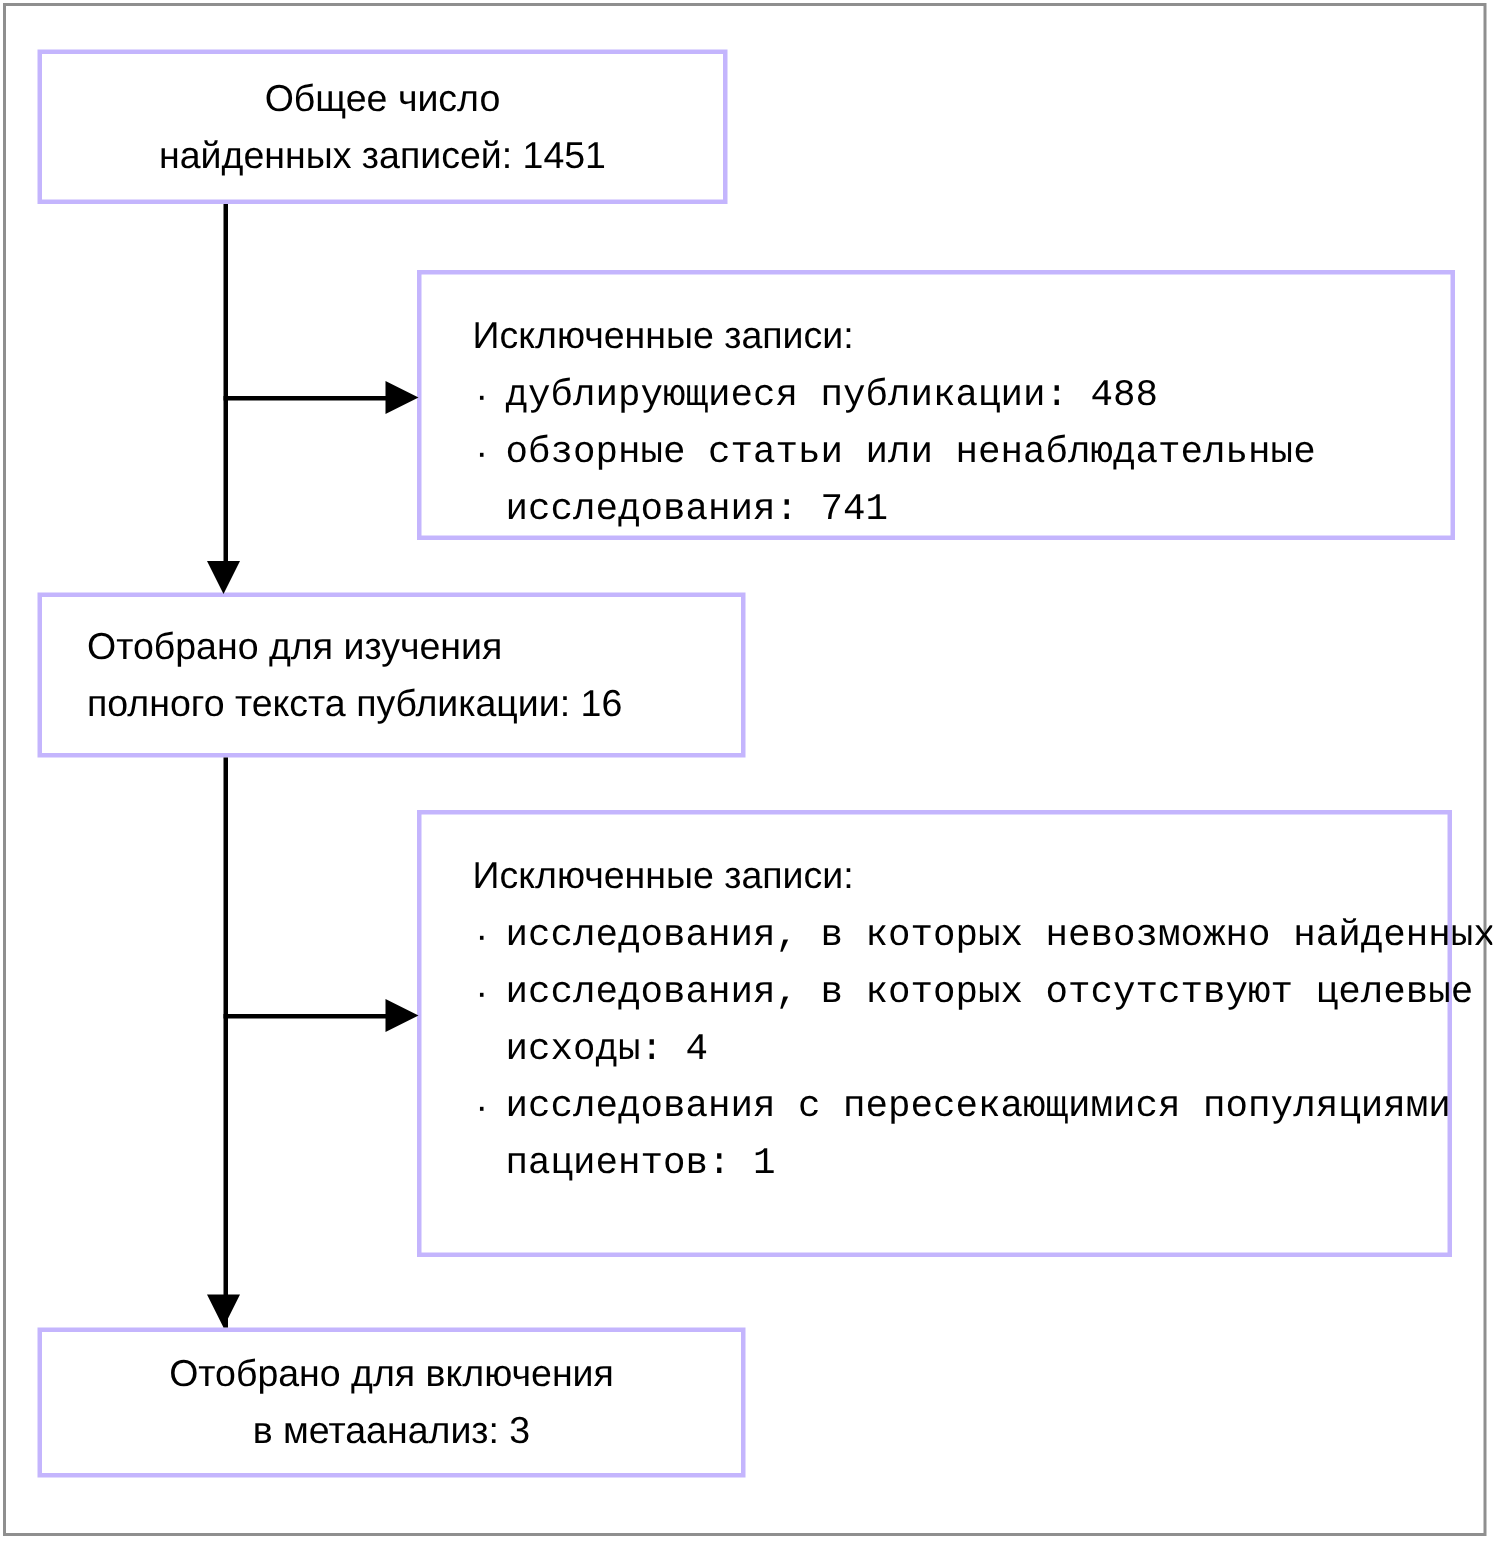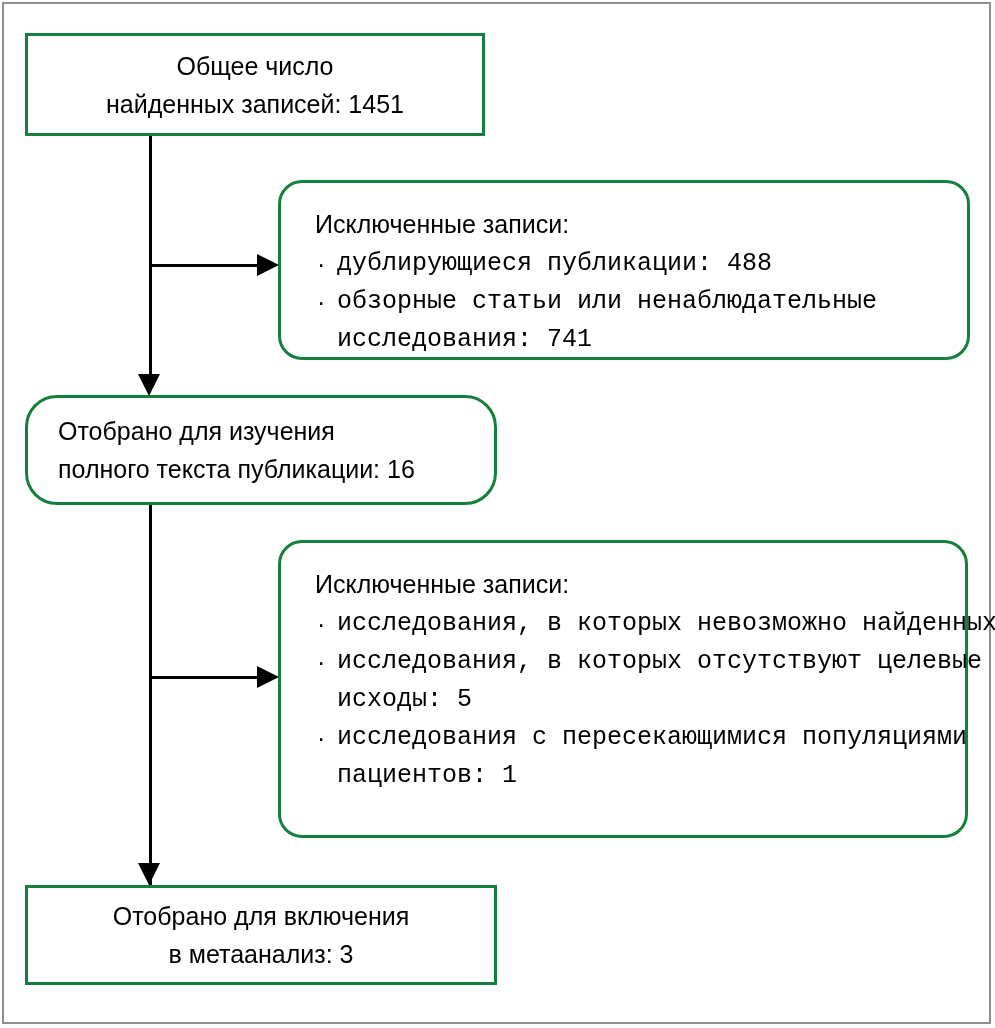--- a/index.html
+++ b/index.html
@@ -25,21 +25,21 @@
     left: 2px;
     top: 2px;
     width: 989px;
     height: 1022px;
     border: 2px solid #8f8f8f;
     box-sizing: border-box;
     pointer-events: none;
   }
   .flow-box {
     position: absolute;
-    border: 3px solid #15803d;
+    border: 3px solid #c4b5fd;
     background: #ffffff;
     box-sizing: border-box;
     color: #000000;
     font-size: 25px;
     line-height: 38px;
   }
   .flow-box .box-lines {
     padding: 0;
     margin: 0;
   }
@@ -54,21 +54,20 @@
     display: flex;
     flex-direction: column;
     align-items: flex-start;
     justify-content: center;
     text-align: left;
     padding-left: 30px;
   }
   .excl-box {
     padding: 22px 24px 12px 34px;
     display: block;
-    border-radius: 24px;
   }
   .excl-title {
     display: block;
     margin: 0 0 2px 0;
     white-space: nowrap;
   }
   .bullet-list {
     list-style: none;
     margin: 0;
     padding: 0;
@@ -137,36 +136,36 @@
         <span class="bullet-text nowrap">дублирующиеся публикации: 488</span>
       </li>
       <li class="bullet-item">
         <span class="bullet-dot">·</span>
         <span class="bullet-text nowrap">обзорные статьи или ненаблюдательные</span>
         <span class="bullet-text nowrap">исследования: 741</span>
       </li>
     </ul>
   </div>
 
-  <div class="flow-box box-left" style="left:25px; top:395px; width:472px; height:110px;border-radius:32px;">
+  <div class="flow-box box-left" style="left:25px; top:395px; width:472px; height:110px;">
     <span class="box-lines nowrap">Отобрано для изучения</span>
     <span class="box-lines nowrap">полного текста публикации: 16</span>
   </div>
 
   <div class="flow-box excl-box" style="left:278px; top:540px; width:690px; height:298px;">
     <span class="excl-title">Исключенные записи:</span>
     <ul class="bullet-list">
       <li class="bullet-item">
         <span class="bullet-dot">·</span>
         <span class="bullet-text nowrap">исследования, в которых невозможно найденных</span>
       </li>
       <li class="bullet-item">
         <span class="bullet-dot">·</span>
         <span class="bullet-text nowrap">исследования, в которых отсутствуют целевые</span>
-        <span class="bullet-text nowrap">исходы: 5</span>
+        <span class="bullet-text nowrap">исходы: 4</span>
       </li>
       <li class="bullet-item">
         <span class="bullet-dot">·</span>
         <span class="bullet-text nowrap">исследования с пересекающимися популяциями</span>
         <span class="bullet-text nowrap">пациентов: 1</span>
       </li>
     </ul>
   </div>
 
   <div class="flow-box box-center" style="left:25px; top:885px; width:472px; height:100px;">

